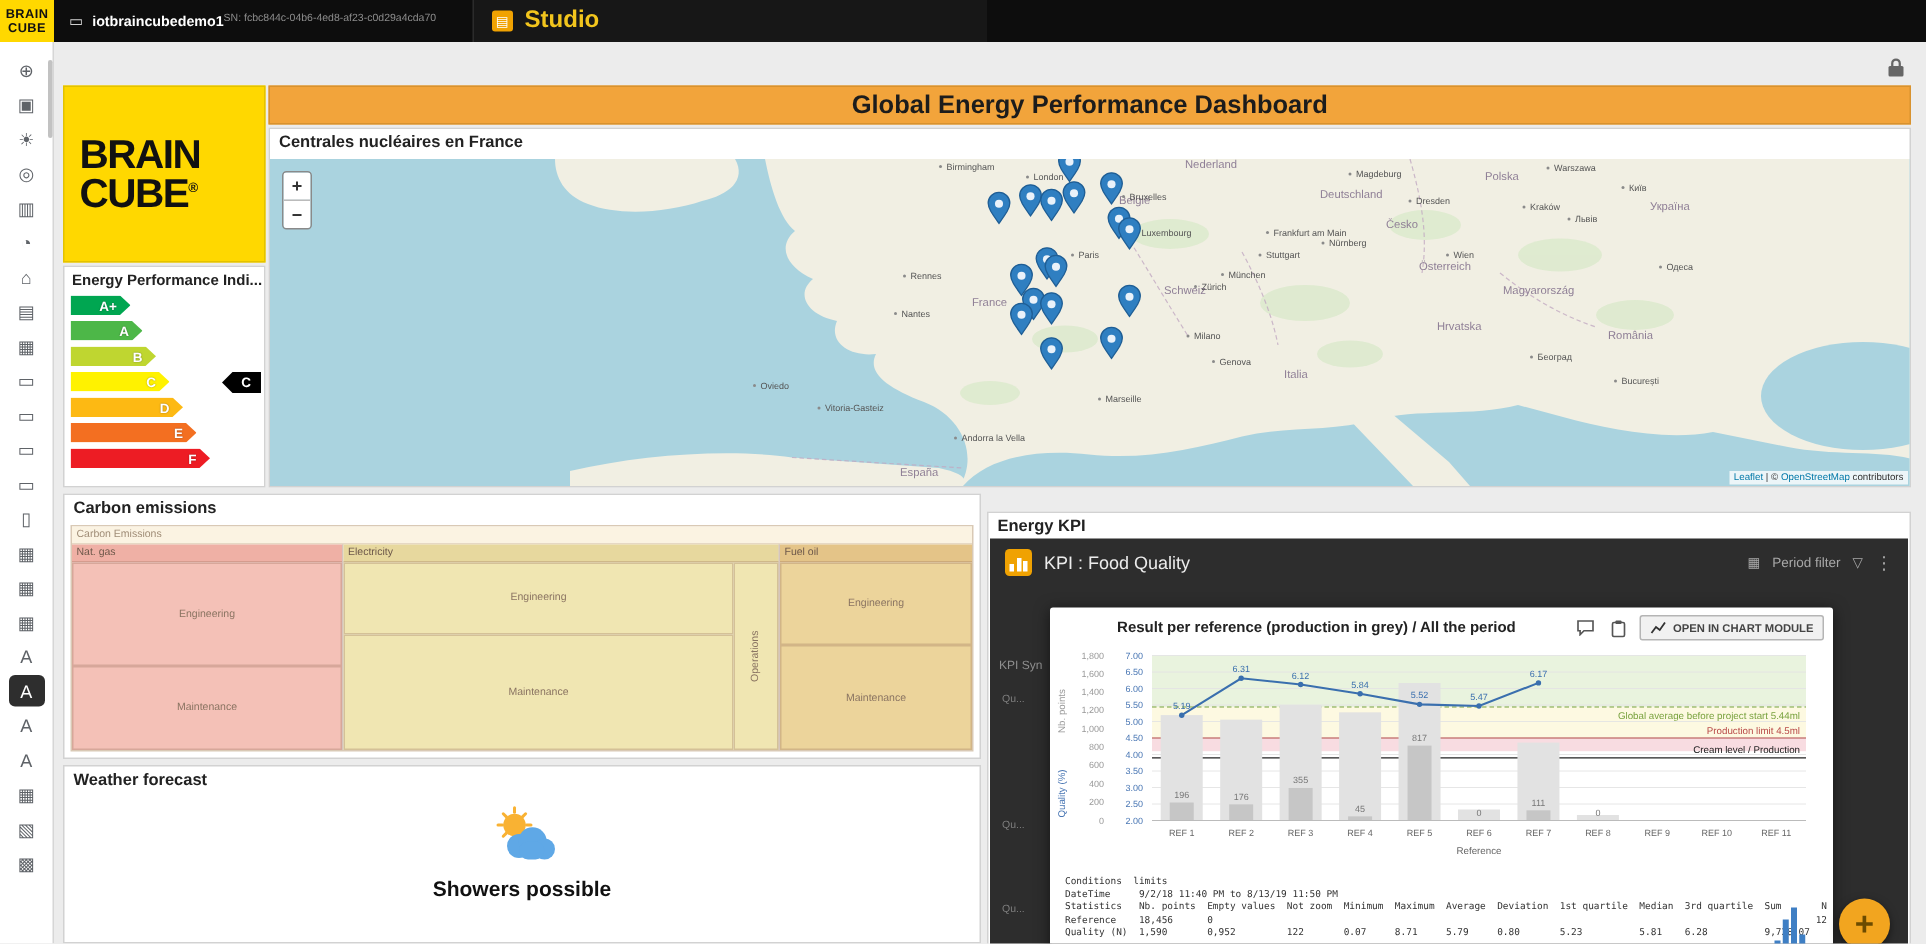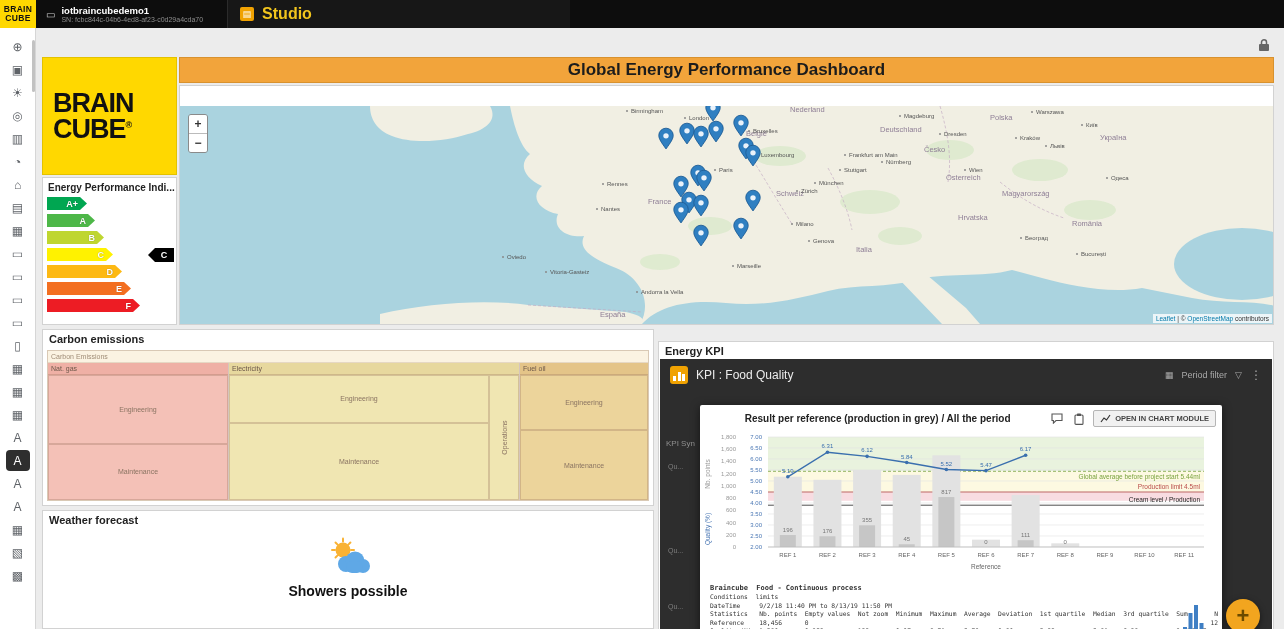--- a/index.html
+++ b/index.html
@@ -5,21 +5,21 @@
   html,body{margin:0;padding:0;}
   body{width:1284px;height:629px;overflow:hidden;position:relative;background:#ececec;
        font-family:"Liberation Sans",sans-serif;-webkit-font-smoothing:antialiased;}
 
   
   .topbar{position:absolute;left:0;top:0;width:1284px;height:28px;background:#0d0d0d;display:flex;align-items:stretch;z-index:40;}
   .bc-logo{width:36px;background:#ffd800;color:#111;font-weight:bold;font-size:8.5px;line-height:1.05;
            display:flex;flex-direction:column;align-items:center;justify-content:center;letter-spacing:.3px;}
   .device{display:flex;align-items:center;gap:6px;padding:0 10px;}
   .device-icon{color:#cfcfcf;font-size:10px;}
-  .device-text{display:flex;flex-direction:column;justify-content:center;}
+  .device-text{display:flex;flex-direction:row;justify-content:center;}
   .device-name{color:#fff;font-size:9.5px;font-weight:bold;}
   .device-sn{color:#8d8d8d;font-size:7px;}
   .tab{width:330px;margin-left:14px;background:#171717;border-left:1px solid #2b2b2b;display:flex;align-items:center;gap:8px;padding-left:12px;}
   .tab-icon{width:14px;height:14px;background:#f0a202;border-radius:2px;color:#fff;font-size:9px;display:flex;align-items:center;justify-content:center;}
   .tab-label{color:#f2c51d;font-size:16px;font-weight:bold;}
 
   
   .sidebar{position:absolute;left:0;top:28px;width:36px;bottom:0;background:#fff;border-right:1px solid #d6d6d6;
            display:flex;flex-direction:column;align-items:center;padding-top:8px;gap:2px;overflow:hidden;z-index:30;box-sizing:border-box;}
   .side-item{width:24px;height:21px;flex:0 0 auto;display:flex;align-items:center;justify-content:center;
@@ -177,20 +177,21 @@
   <div class="card" id="logo-card">
     <div class="big">BRAIN</div>
     <div class="big"><span>CUBE</span><sup>®</sup></div>
   </div>
 
   <div class="card" id="header-bar">
     <span>Global Energy Performance Dashboard</span>
   </div>
 
   <div class="card" id="map-card">
+    <div class="card-title">Centrales nucléaires en France</div>
     <div id="map-wrap">
       <svg id="map-svg" viewBox="0 0 1095 218" width="1095" height="218">
         <rect width="1095" height="218" fill="#aad3df"></rect>
         <path d="M190,0 H310 C318,14 306,24 288,28 C264,36 232,38 212,30 C196,24 190,12 190,0 Z" fill="#f1efe3"></path>
         <path d="M330,0 H1095 V218 H460 C472,198 462,172 436,162 C410,152 398,142 404,130 C386,132 372,122 378,108 C358,104 350,90 362,80 C344,72 338,58 350,48 C340,40 334,20 330,0 Z" fill="#f1efe3"></path>
         <path d="M200,218 V208 C248,197 306,193 348,199 L446,206 C460,209 466,213 462,218 Z" fill="#f1efe3"></path>
         <g opacity=".85" fill="#dceacd">
           <ellipse cx="600" cy="50" rx="26" ry="10"></ellipse>
             <ellipse cx="690" cy="96" rx="30" ry="12"></ellipse>
           <ellipse cx="770" cy="44" rx="24" ry="10"></ellipse>
@@ -562,21 +563,20 @@
               <text x="242.36363636363635" y="128" text-anchor="middle" font-size="6" fill="#666">REF 5</text>
               <text x="282" y="128" text-anchor="middle" font-size="6" fill="#666">REF 6</text>
               <text x="321.6363636363636" y="128" text-anchor="middle" font-size="6" fill="#666">REF 7</text>
               <text x="361.27272727272725" y="128" text-anchor="middle" font-size="6" fill="#666">REF 8</text>
               <text x="400.9090909090909" y="128" text-anchor="middle" font-size="6" fill="#666">REF 9</text>
               <text x="440.5454545454545" y="128" text-anchor="middle" font-size="6" fill="#666">REF 10</text>
               <text x="480.18181818181813" y="128" text-anchor="middle" font-size="6" fill="#666">REF 11</text>
               <text x="282" y="140" text-anchor="middle" font-size="6.5" fill="#666">Reference</text>
             </svg></div>
         <div id="kpi-stats">
-            <div class="stat-line b">Braincube  Food - Continuous process</div>
             <div class="stat-line">Conditions  limits</div>
             <div class="stat-line">DateTime     9/2/18 11:40 PM to 8/13/19 11:50 PM</div>
             <div class="stat-line">Statistics   Nb. points  Empty values  Not zoom  Minimum  Maximum  Average  Deviation  1st quartile  Median  3rd quartile  Sum       Nb. distinct values</div>
             <div class="stat-line">Reference    18,456      0                                                                                                          12</div>
             <div class="stat-line">Quality (N)  1,590       0,952         122       0.07     8.71     5.79     0.80       5.23          5.81    6.28          9,728.07</div>
           </div>
       </div>
 
       <svg id="mini-chart" width="80" height="36">
           <rect x="0" y="33" width="4" height="3" fill="#3f7fc4"></rect>

